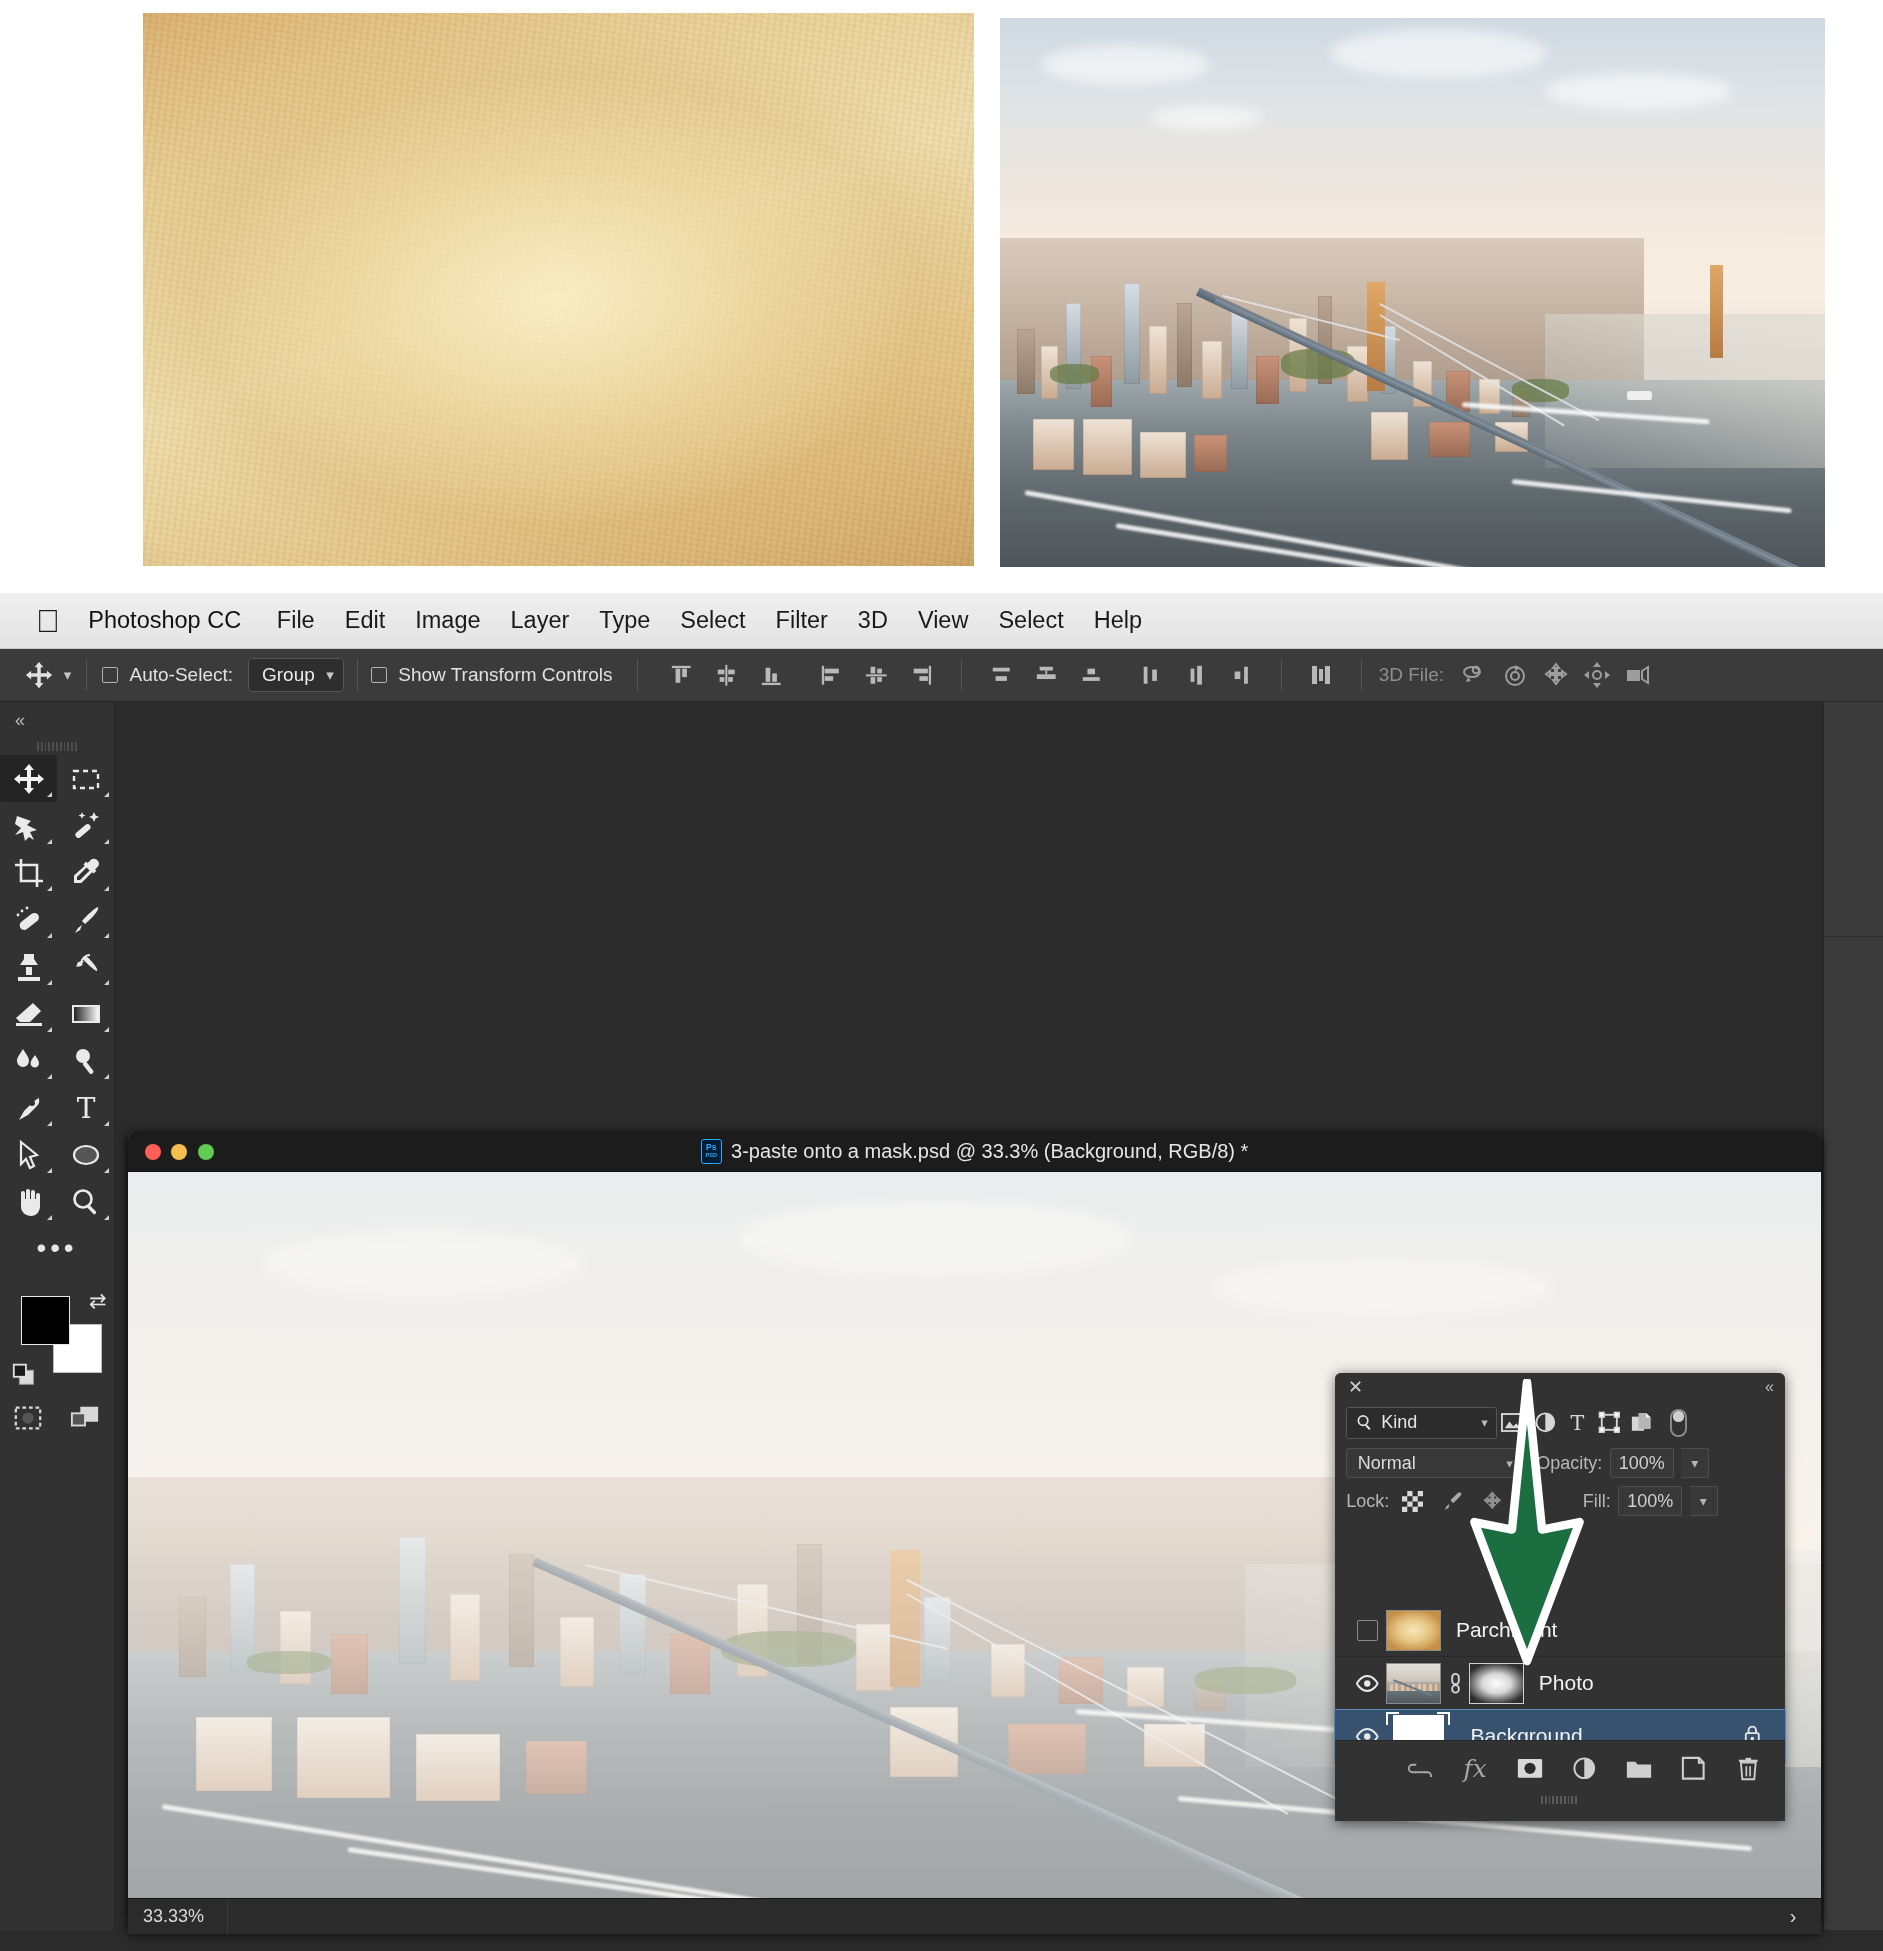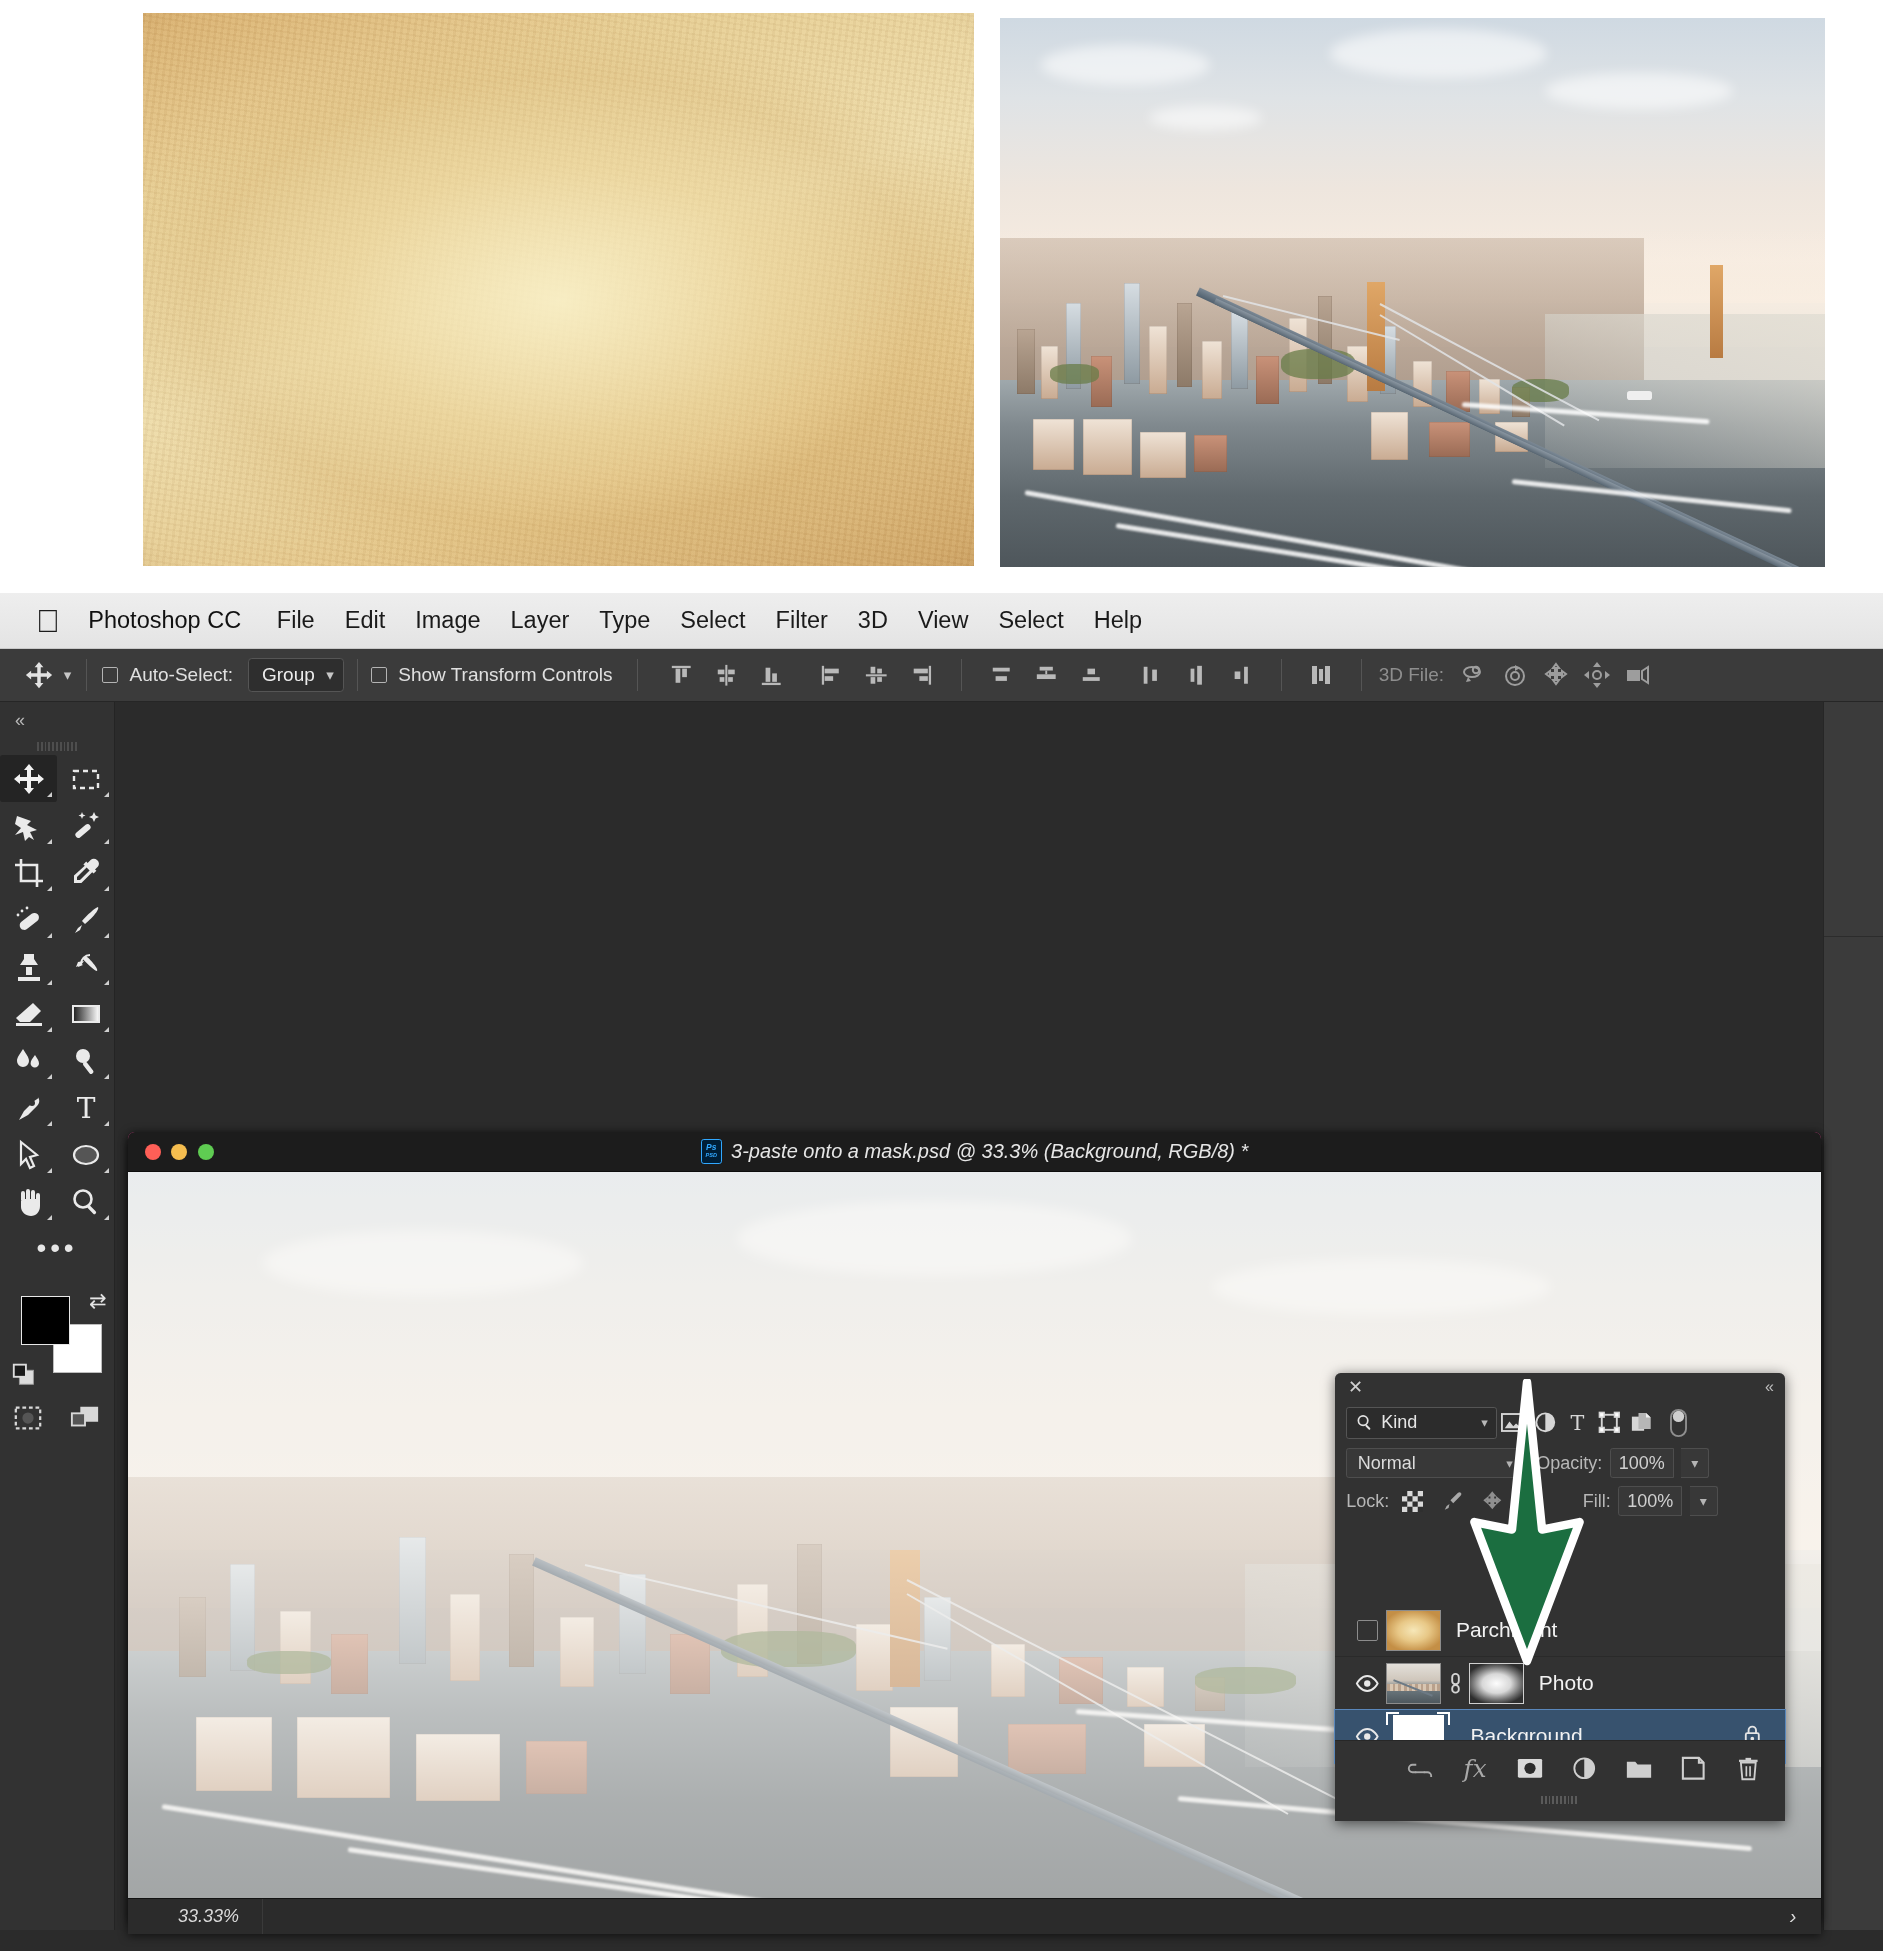--- a/index.html
+++ b/index.html
@@ -159,21 +159,20 @@
   .sw-bg { position:absolute; left:53px; top:41px; width:49px; height:49px; background:#fff; border:1.9px solid #bdbdbd; }
   .sw-swap { position:absolute; right:7.5px; top:5.6px; color:#e4e4e4; font-size:21px; }
   .sw-default { position:absolute; left:11.3px; top:77px; }
   .qm-row { display:flex; justify-content:space-around; align-items:center; height:56px; }
 
   
   .docwin {
     position:absolute; left:128px; top:544px; width:1693px; height:783px;
     background:#ec4899; border-radius:6.6px 6.6px 0 0; overflow:hidden;
     box-shadow: 0 1.9px 9.4px rgba(0,0,0,0.6);
-    font-style: italic;
   }
   .ps .docwin { top:0; }
   .docwin-wrap { position:absolute; left:128px; top:544px; width:1693px; height:802px; }
   .titlebar {
     position:absolute; left:0; top:0; width:100%; height:40px;
     background:#1c1c1c; display:flex; align-items:center; padding-left:17px;
     border-bottom:0.9px solid #0d0d0d;
   }
   .tl-dot { width:16px; height:16px; border-radius:50%; margin-right:10.4px; }
   .tl-red{background:#ff5f57;} .tl-yellow{background:#f5bd4f;} .tl-green{background:#5fcc52;}
@@ -187,21 +186,21 @@
     align-items:center; justify-content:center; line-height:7.5px;
   }
   .canvas { position:absolute; left:0; top:40px; right:0; bottom:36px; background:#cfd6dd; overflow:hidden; }
   .canvas .city .sky { background: linear-gradient(180deg,#dbe3ea 0%, #e8e8e6 30%, #f2ece5 62%, #f5eee6 100%); }
   .canvas .faded { position:absolute; inset:0; background:rgba(248,246,242,0.50); }
   .statusbar {
     position:absolute; left:0; bottom:0; width:100%; height:36px; background:#2b2b2b;
     display:flex; align-items:center; color:#dadada; font-size:18px;
     border-top:0.9px solid #121212;
   }
-  .sb-zoom { width:99px; padding-left:15px;margin-left:35px; }
+  .sb-zoom { width:99px; padding-left:15px; }
   .sb-field { flex:1; height:100%; border-left:0.9px solid #3a3a3a; display:flex; align-items:center; }
   .sb-arrow { color:#dcdcdc; font-size:20px; margin-left:auto; margin-right:24.5px; }
 
   
   .layers {
     position:absolute; left:1335px; top:1373px; width:450px; height:448px;
     background:#323232; border-radius:5.6px 5.6px 1.9px 1.9px;
     box-shadow: 0 2.8px 13px rgba(0,0,0,0.55);
   }
   .lp-topbar { height:28px; display:flex; align-items:center; justify-content:space-between; padding:0 13px; }

